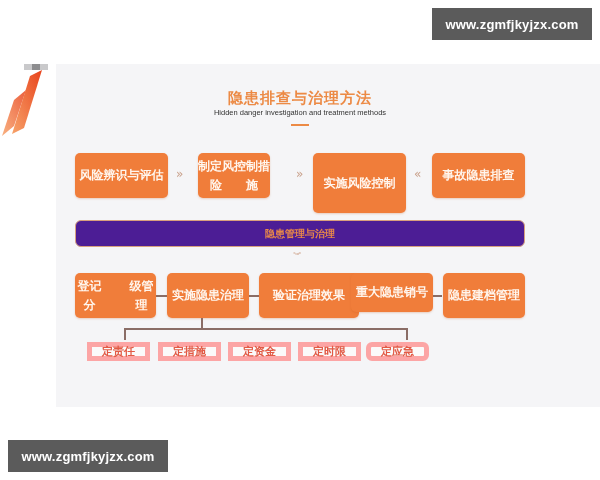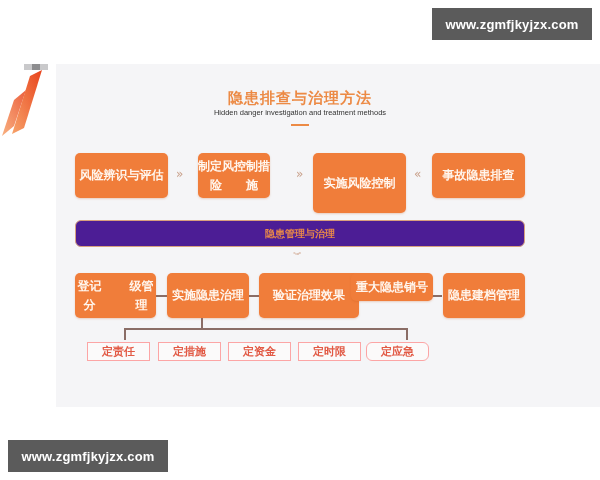--- a/index.html
+++ b/index.html
@@ -49,21 +49,21 @@
       display: flex; align-items: center; justify-content: center;
       color: #e6874a; font-size: 10px; font-weight: bold;
     }
     .down-chev { position: absolute; left: 293px; top: 251px; color: #c28a6a; font-size: 9px; line-height: 9px; }
 
     .hline { position: absolute; height: 1.5px; background: #8a6d66; }
     .vline { position: absolute; width: 1.5px; background: #8a6d66; }
 
     .dbox {
       position: absolute; top: 342px; height: 19px; background: #fbfafa;
-      border: 1px solid #fca5a5; color: #e25a45; font-size: 11px; font-weight: bold;
+      border: 5px solid #fca5a5; color: #e25a45; font-size: 11px; font-weight: bold;
       display: flex; align-items: center; justify-content: center;
     }
   </style>
 </head>
 <body>
 
 <div class="watermark wm-top">www.zgmfjkyjzx.com</div>
 
 <div class="slide"></div>
 <svg class="corner-logo" viewBox="0 0 56 80">
@@ -120,21 +120,21 @@
   <span>级管理</span>
 </div>
 <div class="obox" style="left:167px; top:273px; width:82px; height:45px;">
   <span>实施隐</span>
   <span>患治理</span>
 </div>
 <div class="obox" style="left:259px; top:273px; width:100px; height:45px;">
   <span>验证治</span>
   <span>理效果</span>
 </div>
-<div class="obox" style="left:351px; top:273px; width:82px; height:28px;">
+<div class="obox" style="left:351px; top:273px; width:82px; height:39px;">
   <span>重大隐</span>
   <span>患销号</span>
 </div>
 <div class="obox" style="left:443px; top:273px; width:82px; height:45px;">
   <span>隐患建</span>
   <span>档管理</span>
 </div>
 
 <div class="vline" style="left:201px; top:318px; height:11px;"></div>
 <div class="hline" style="left:124px; top:328px; width:283px;"></div>

